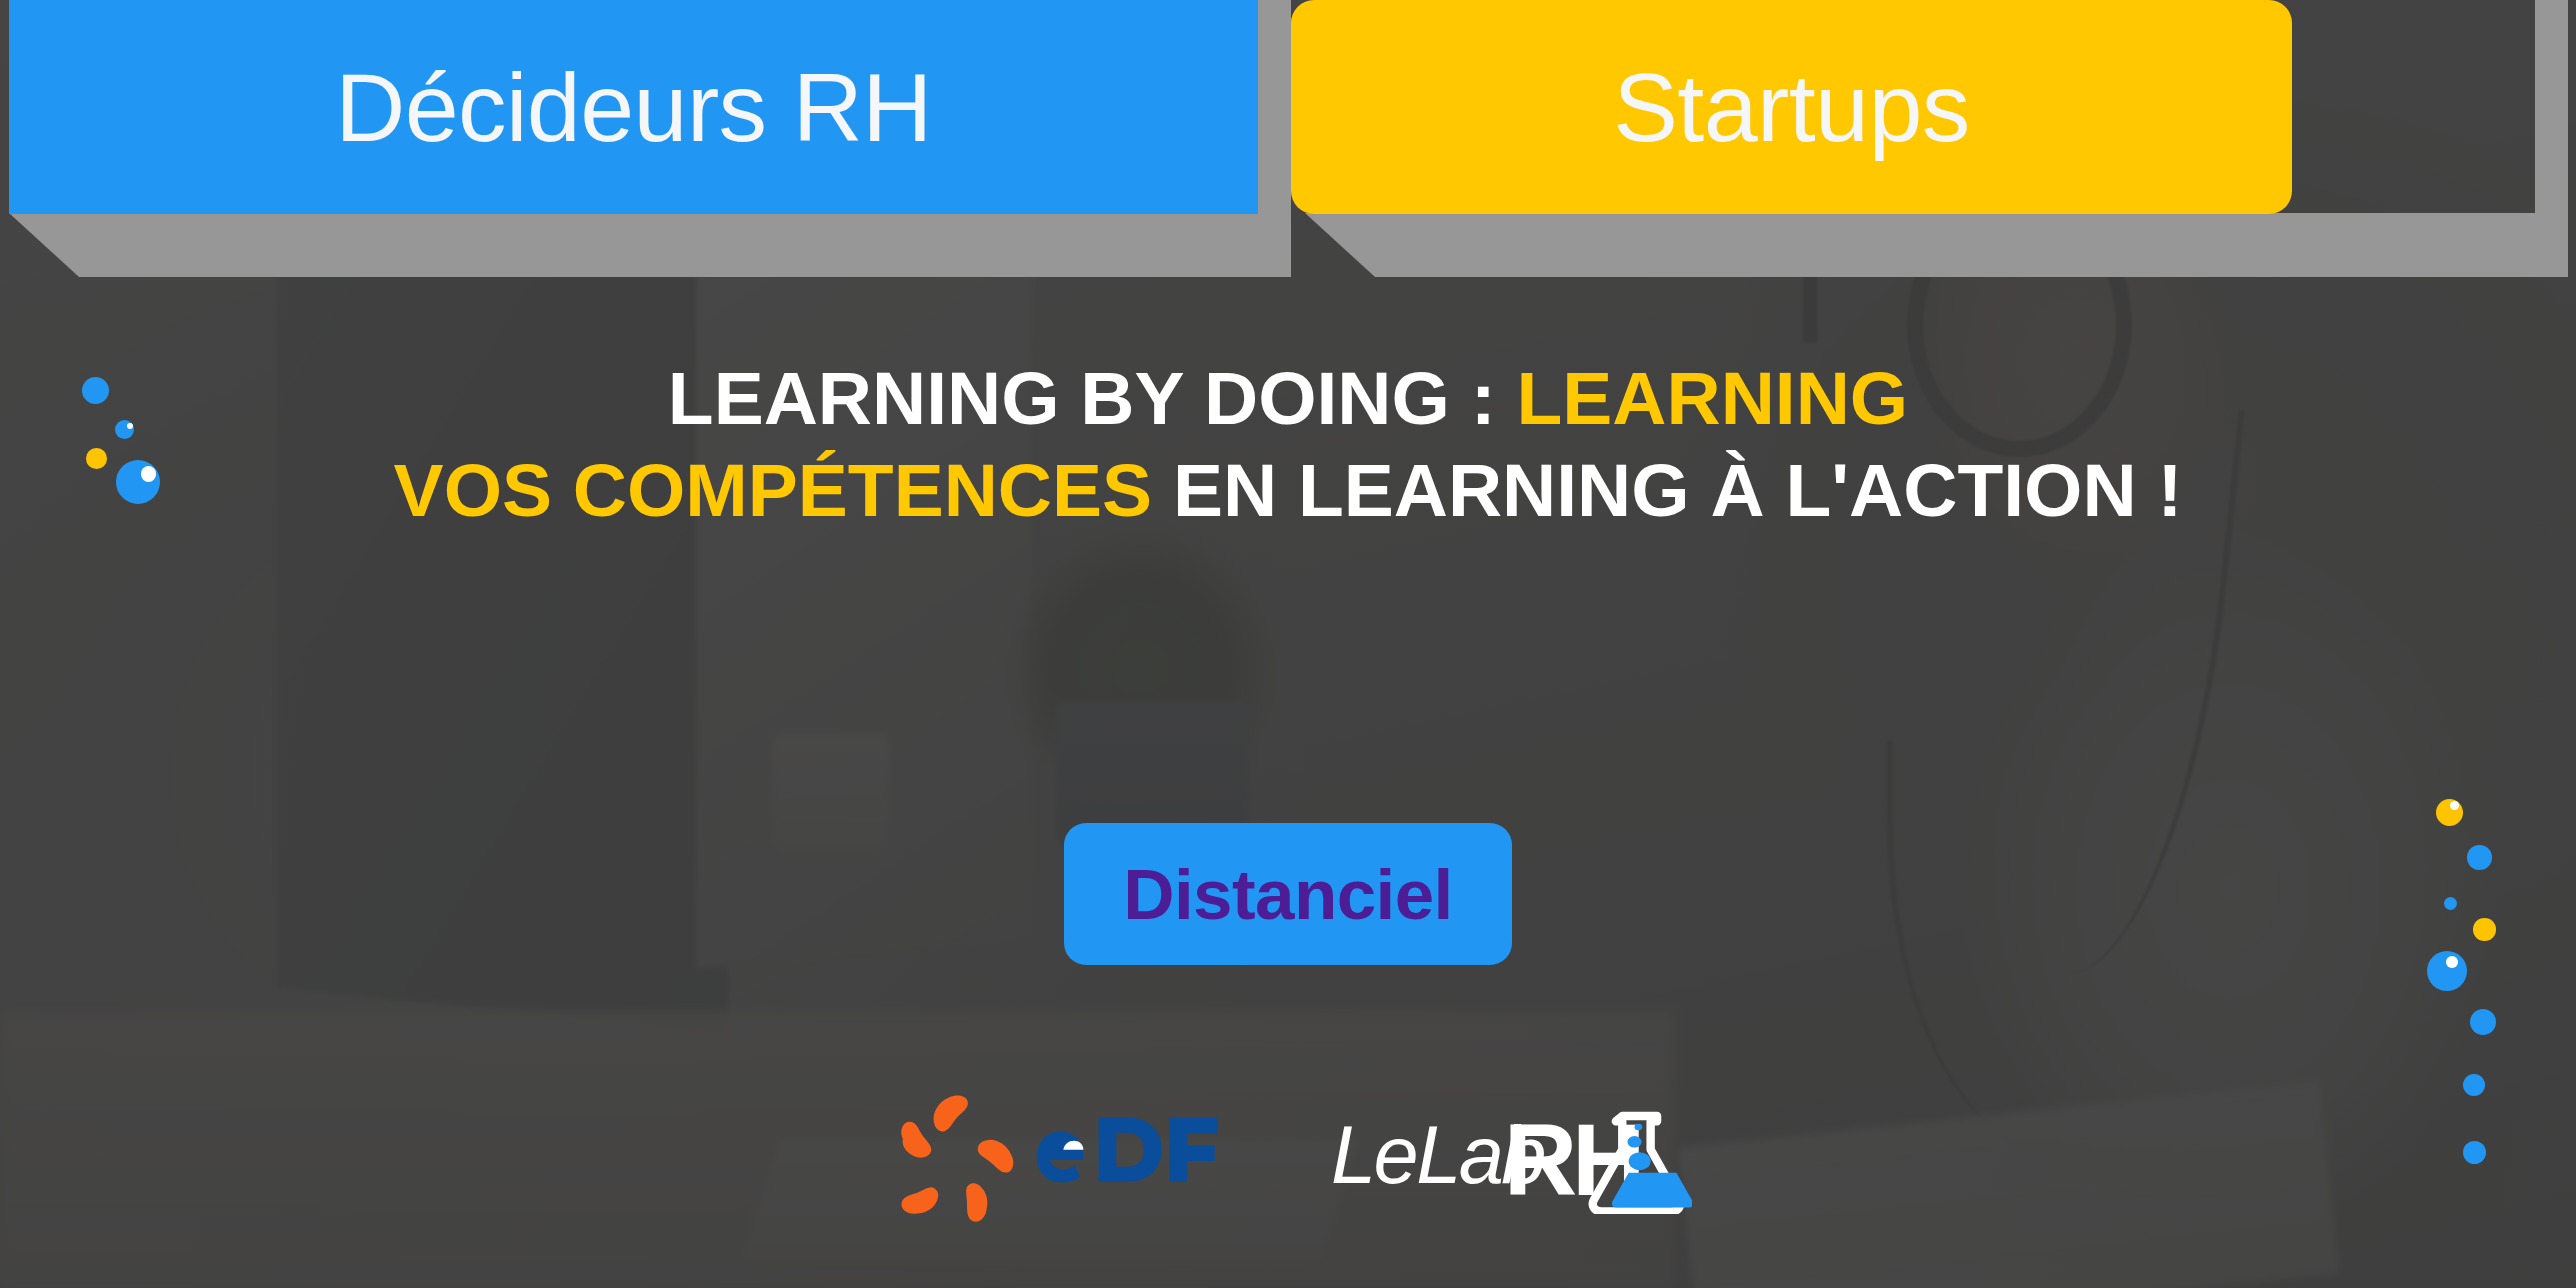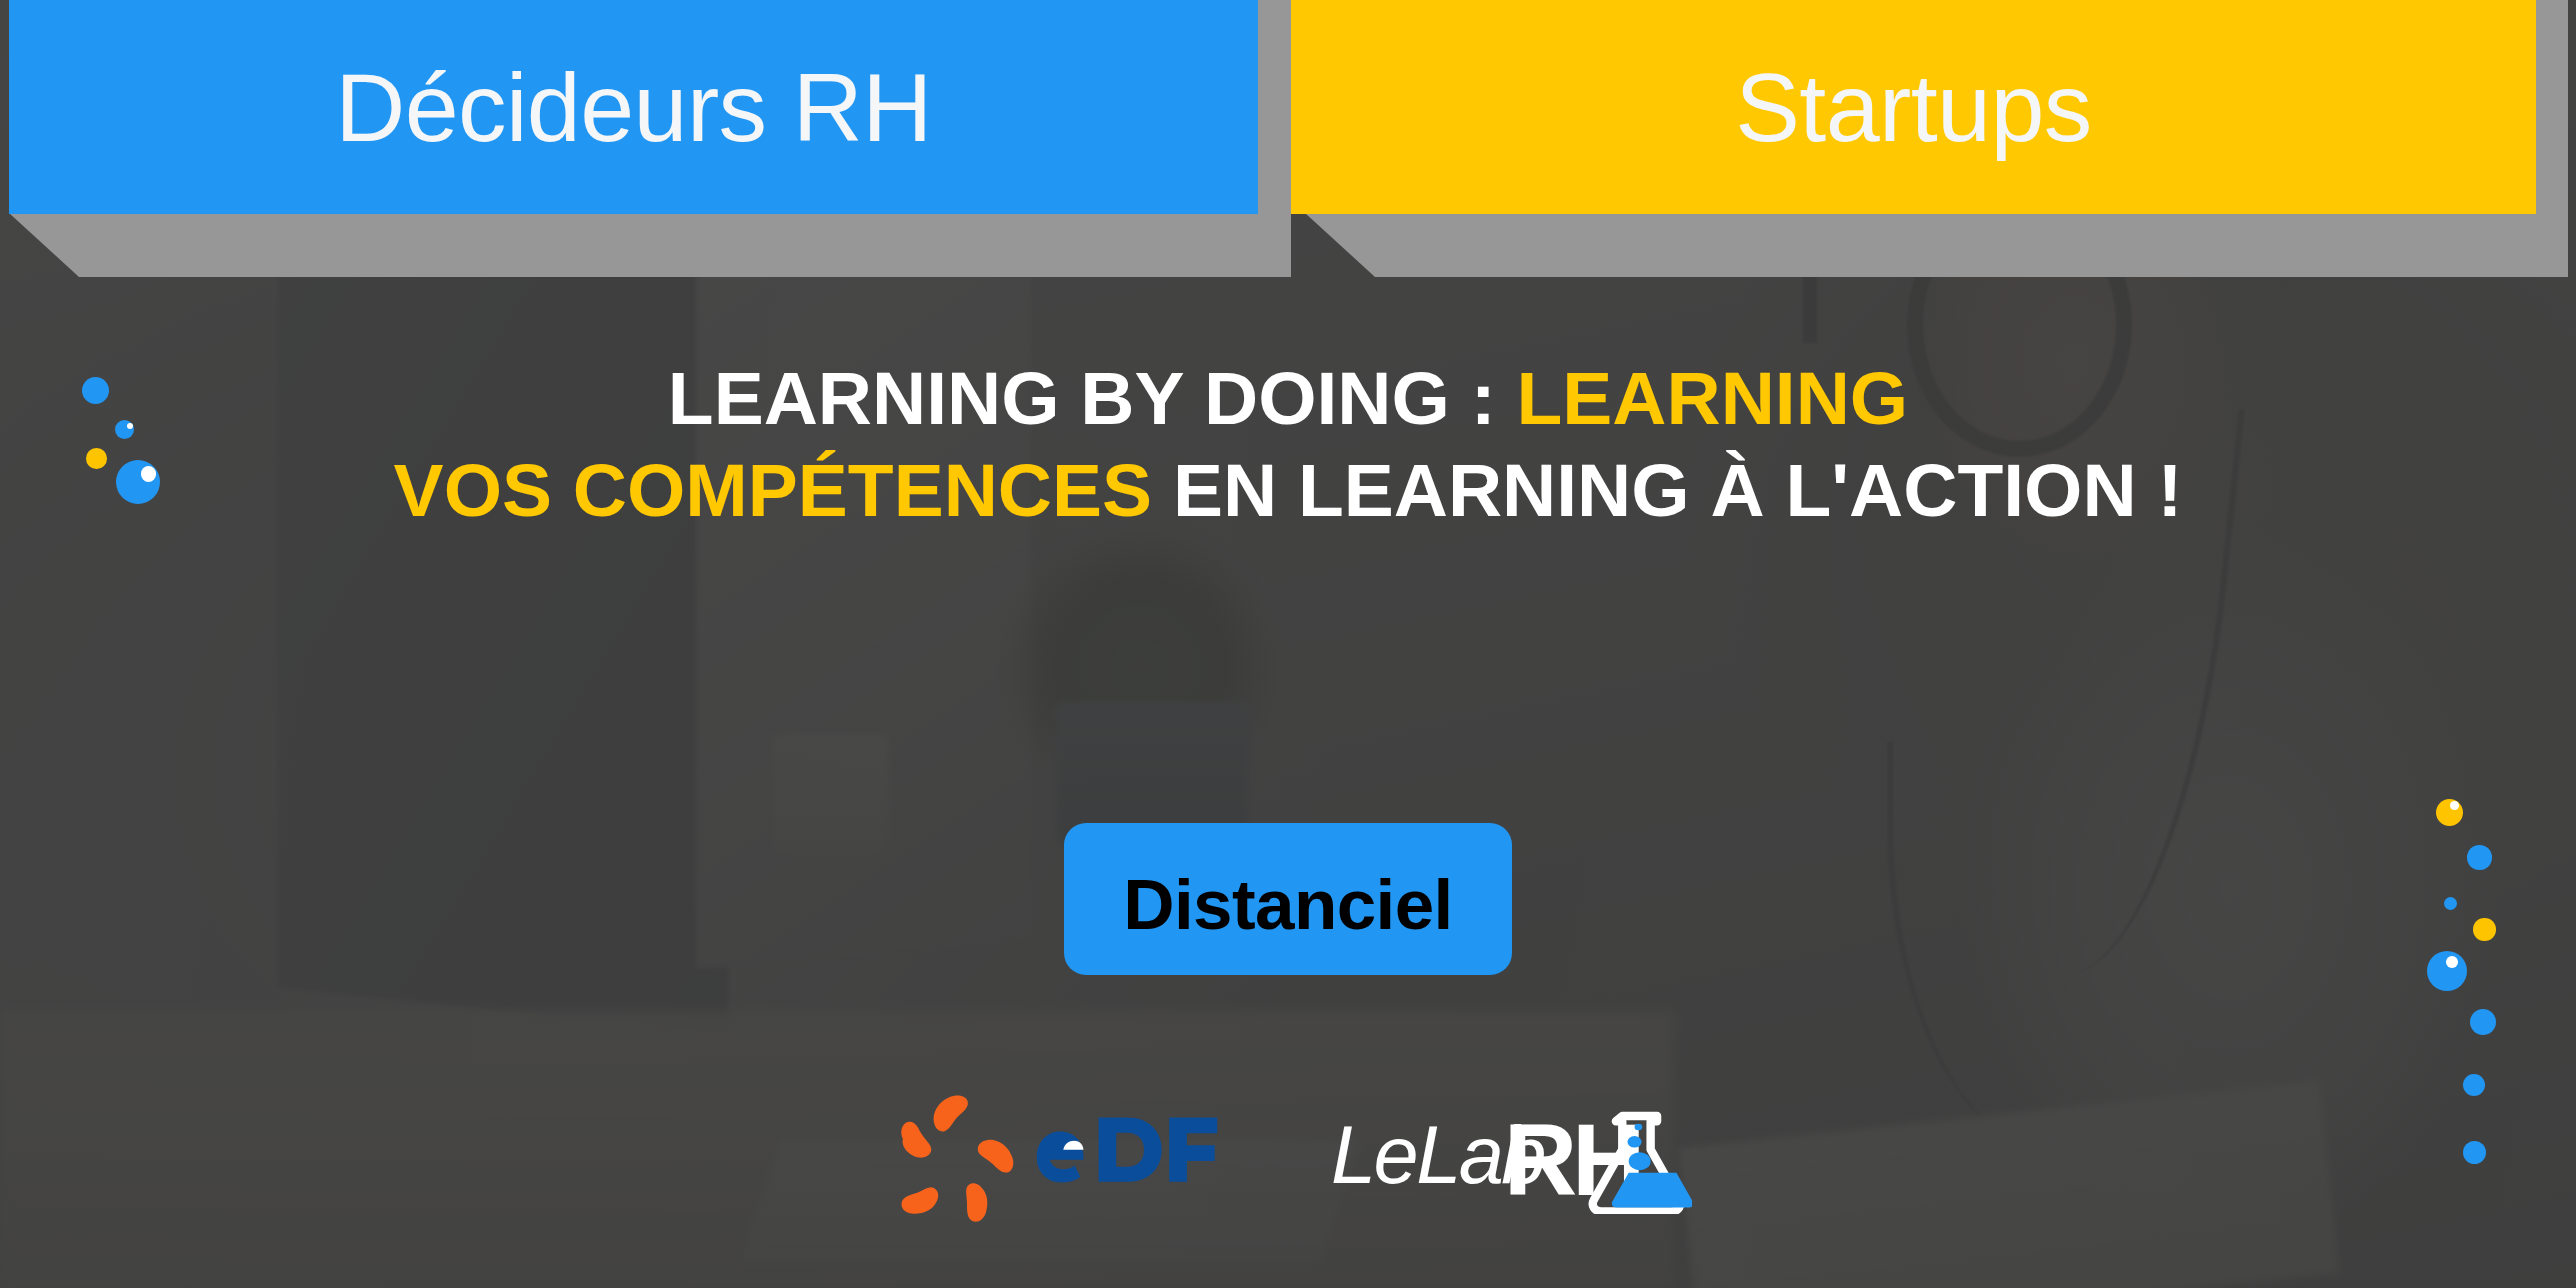--- a/index.html
+++ b/index.html
@@ -212,22 +212,23 @@
     align-items: center;
     justify-content: center;
   }
   .tab-blue {
     left: 9px;
     width: 1249px;
     background: #2196f3;
   }
   .tab-yellow {
     left: 1291px;
-    width: 1245px;
+    width: 1001px;
     background: #ffc800;
+    border-radius: 23px;
   }
   .tab-label {
     color: #f4f6f8;
     font-weight: 400;
     font-size: 97px;
     line-height: 1;
     letter-spacing: -0.6px;
     white-space: nowrap;
   }
 
@@ -272,24 +273,24 @@
   .cta-wrap {
     position: absolute;
     left: 0;
     top: 823px;
     width: 2576px;
     display: flex;
     justify-content: center;
   }
   .cta {
     background: #2196f3;
-    color: #000000;
+    color: #4c1d95;
     border: none;
     border-radius: 22px;
-    padding: 46px 59px 35px;
+    padding: 36px 59px 35px;
     font-family: "Liberation Sans", sans-serif;
     font-size: 71px;
     font-weight: 700;
     line-height: 1;
     letter-spacing: -0.6px;
     cursor: pointer;
     text-align: center;
   }
 
   

